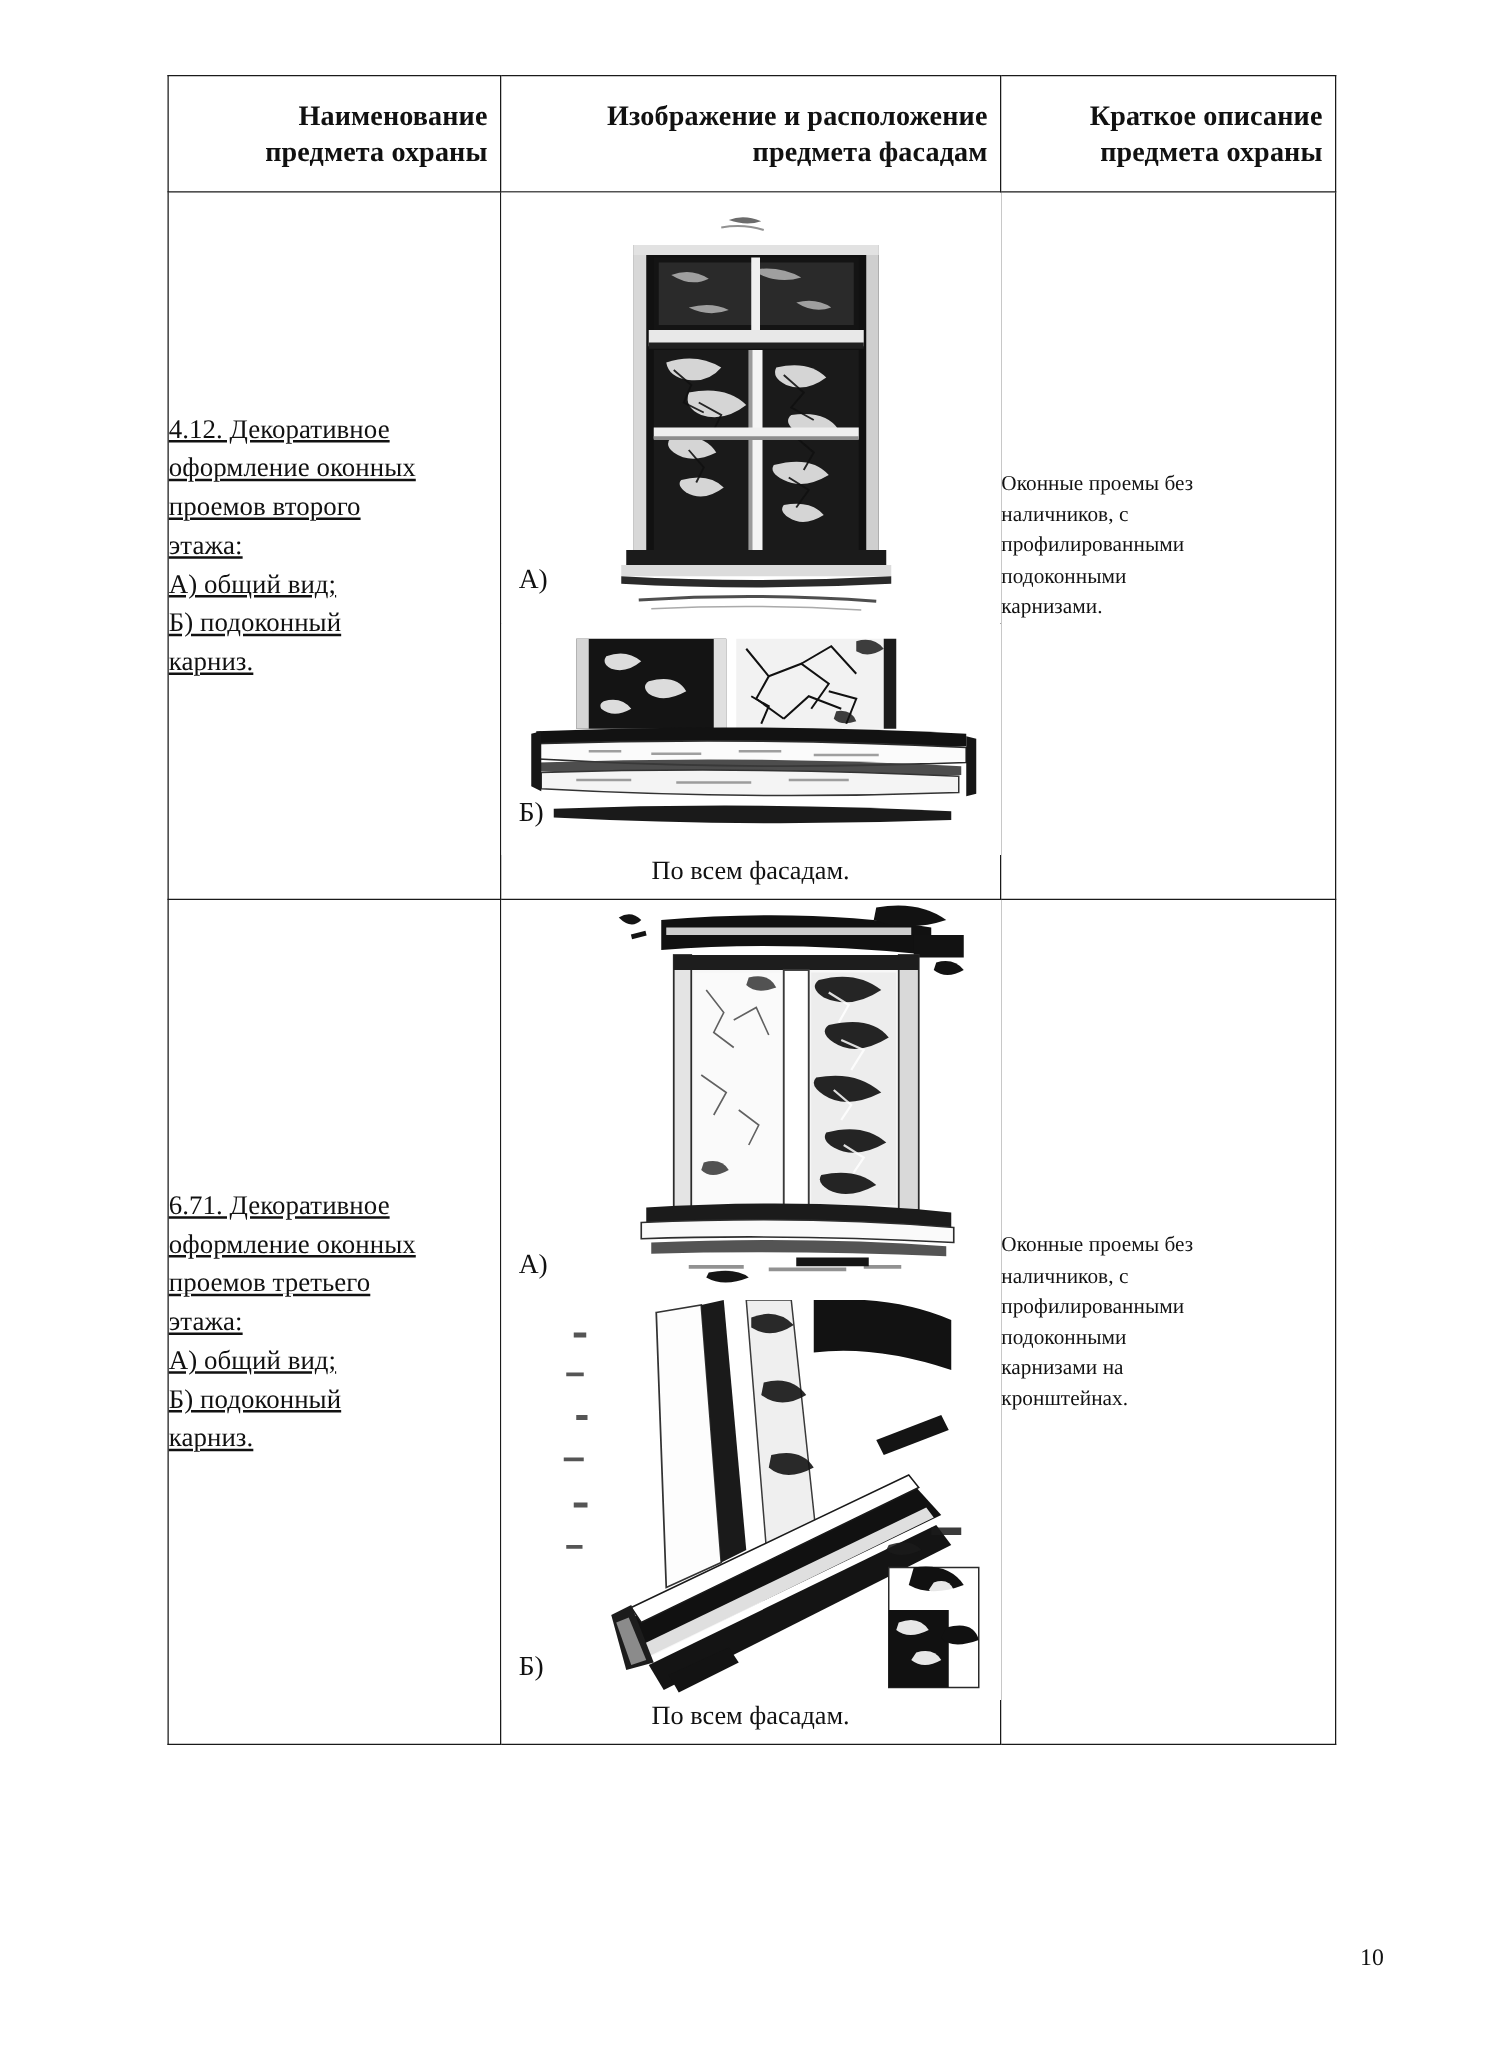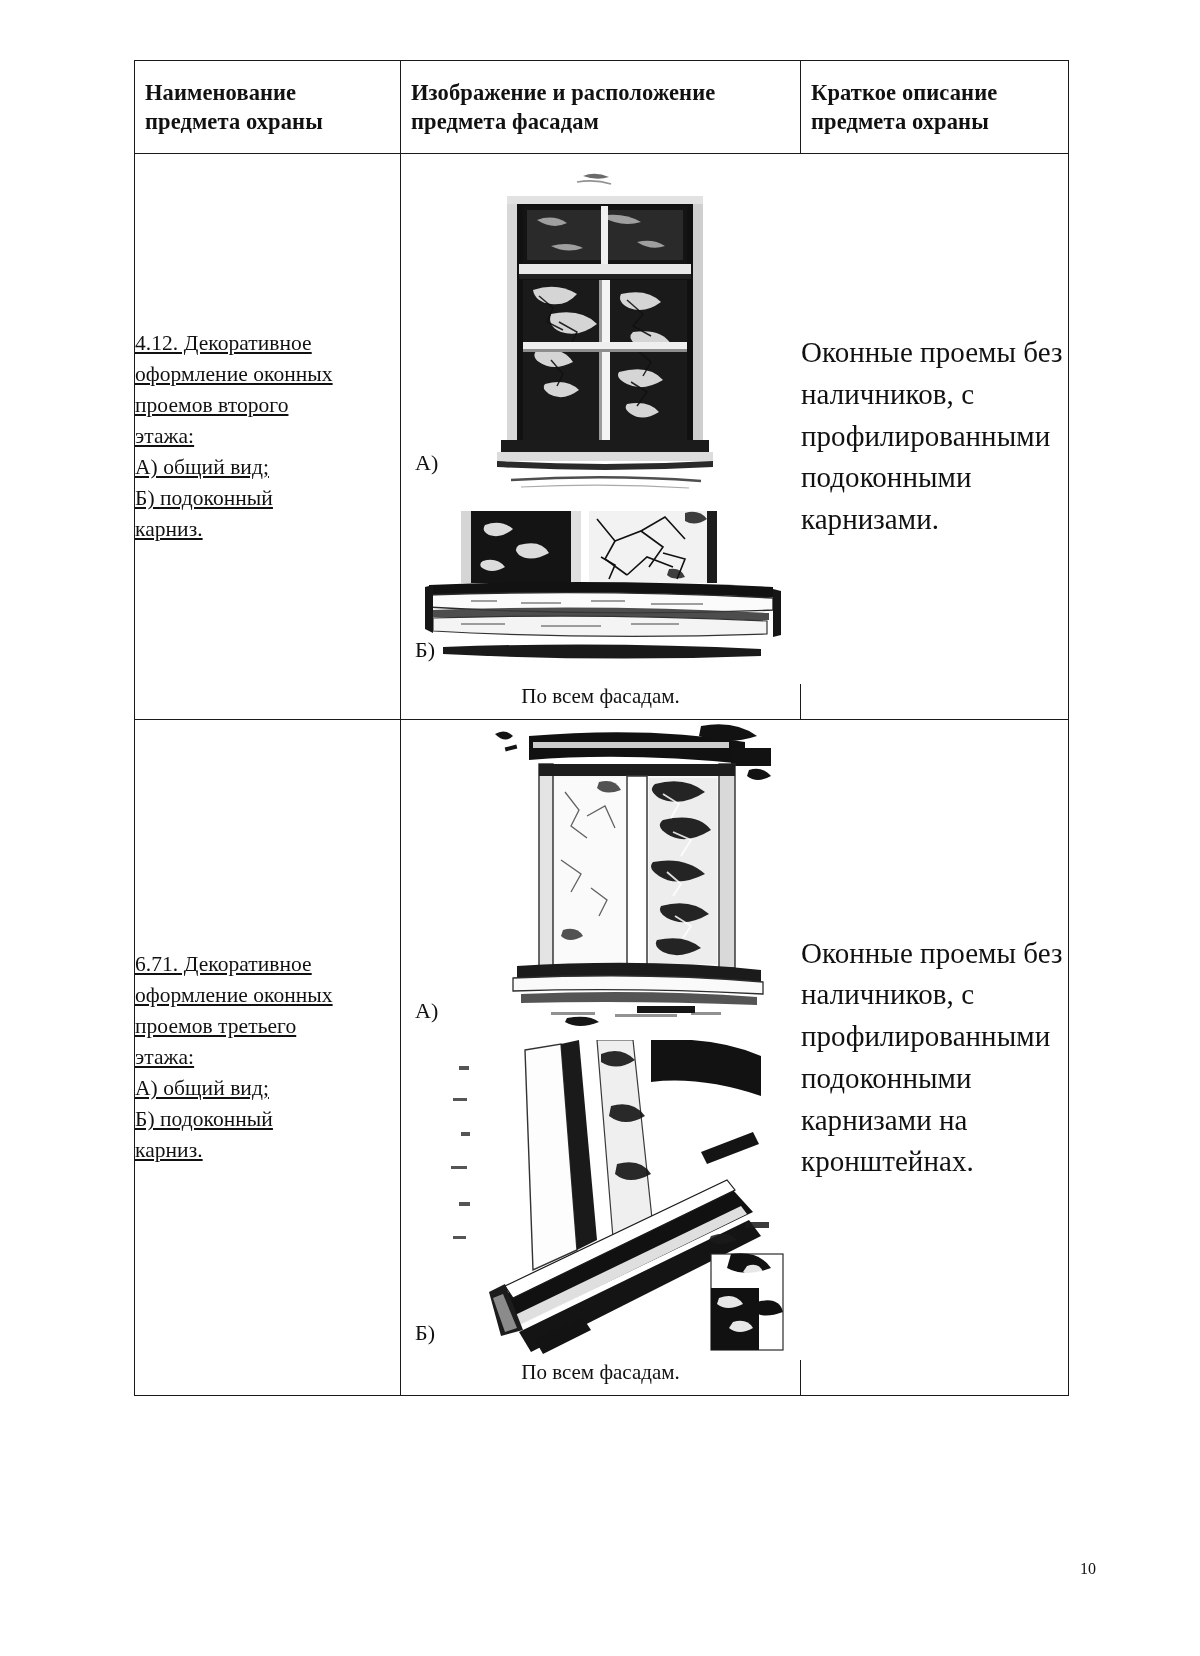--- a/index.html
+++ b/index.html
@@ -46,21 +46,21 @@
     background: #ffffff;
   }
 
   col.c-name  { width: 266px; }
   col.c-image { width: 400px; }
   col.c-desc  { width: 268px; }
 
   
   .hdr-cell {
     height: 92px;
-    text-align: left;
+    text-align: right;
     vertical-align: middle;
   }
   .hdr-text {
     font-weight: bold;
     font-size: 22.5px;
     line-height: 1.3;
     letter-spacing: 0.1px;
     padding: 0 10px;
   }
 
@@ -76,21 +76,21 @@
     white-space: pre-line;
     letter-spacing: 0.05px;
   }
 
   
   .desc-cell {
     padding: 10px 12px 10px 16px;
     vertical-align: middle;
   }
   .desc-text {
-    font-size: 29px;
+    font-size: 17px;
     line-height: 1.44;
     white-space: pre-line;
     letter-spacing: 0.05px;
   }
 
   
   .img-cell {
     padding: 0;
     vertical-align: top;
   }
@@ -114,23 +114,23 @@
   .caption {
     text-align: center;
     font-size: 21px;
     line-height: 1.2;
     padding-bottom: 10px;
   }
 
   
   .page-number {
     position: absolute;
-    right: 104px;
+    right: 93px;
     bottom: 78px;
-    font-size: 16px;
+    font-size: 19px;
     font-family: "Liberation Serif", "DejaVu Serif", serif;
     color: #111;
   }
 </style>
 </head>
 <body>
 
 <div class="page">
 
   <div class="table-wrap">

